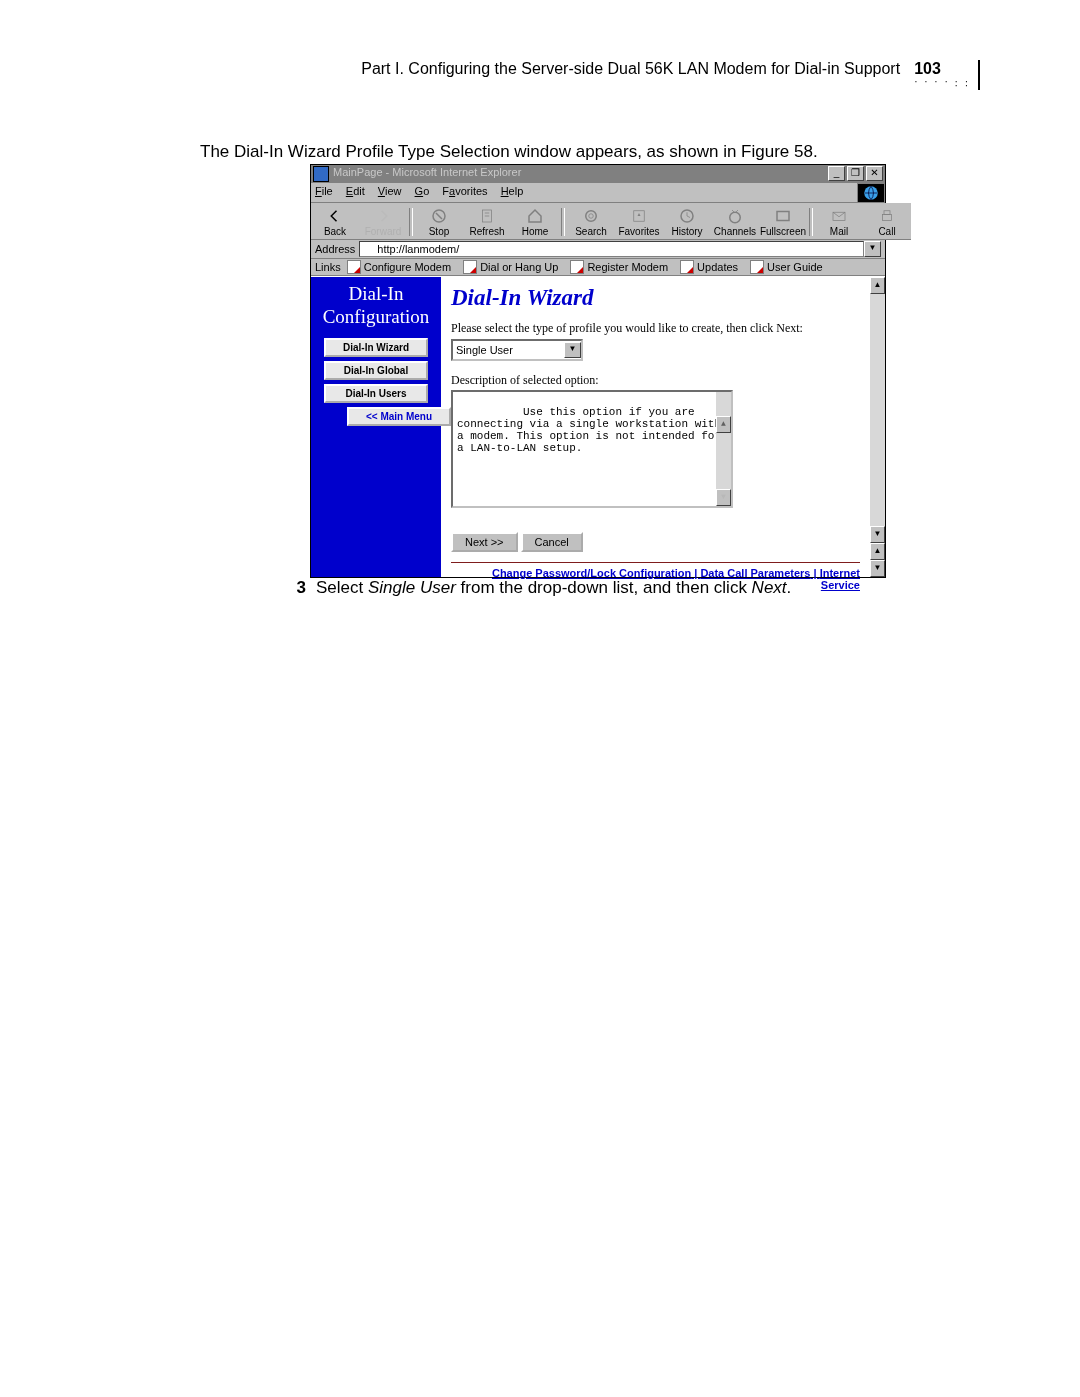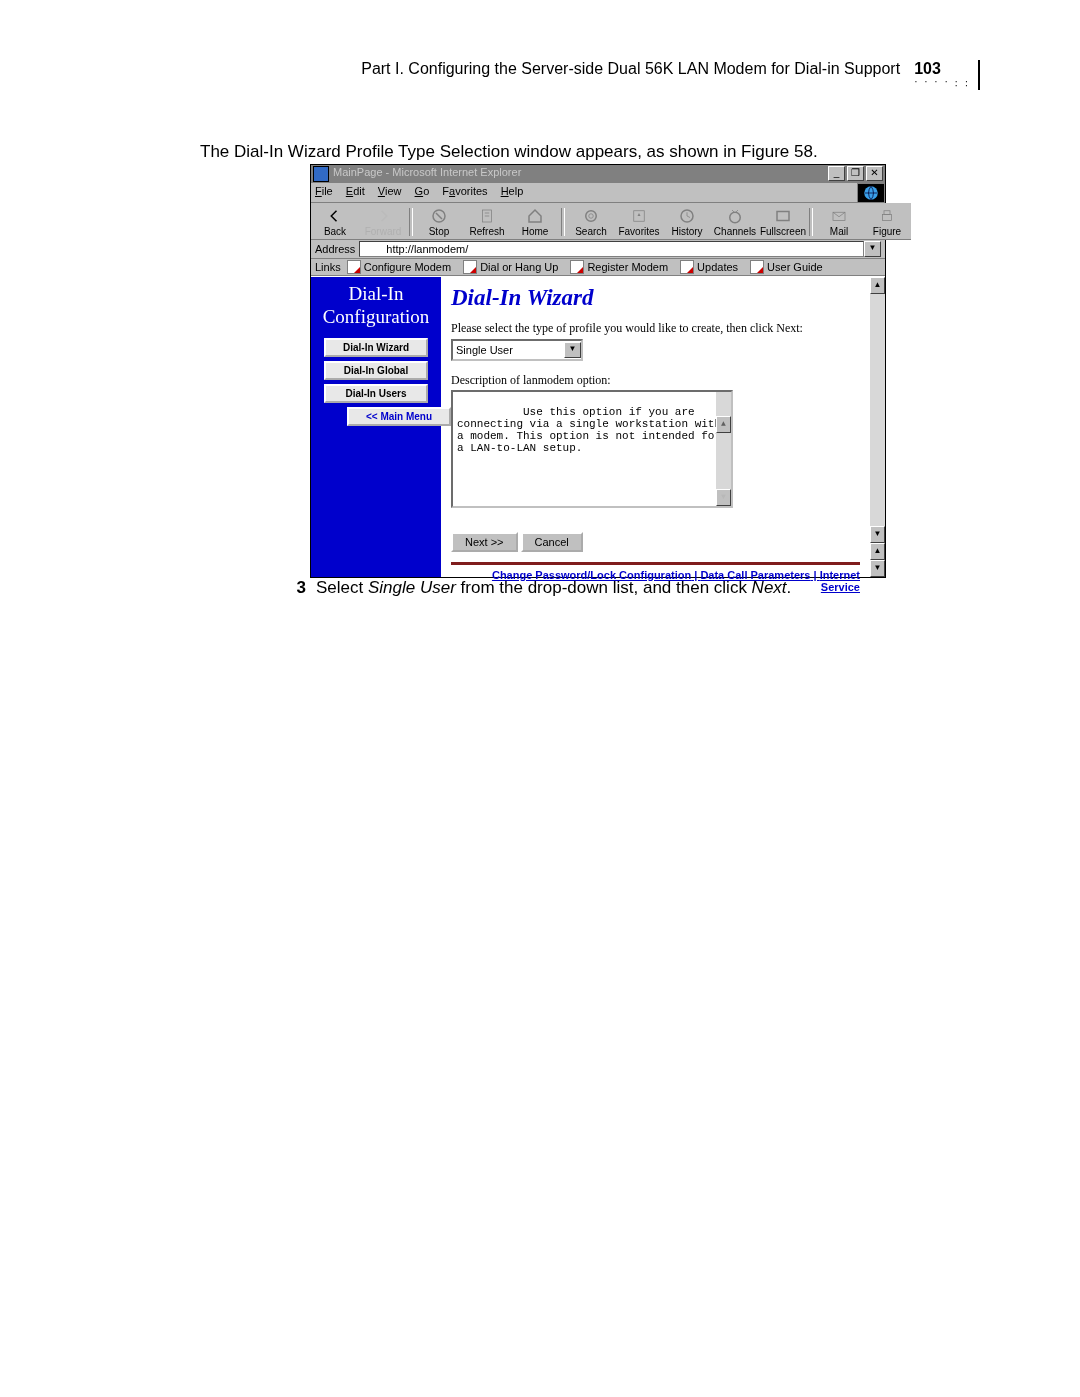--- a/index.html
+++ b/index.html
@@ -138,21 +138,21 @@
     background: #c0c0c0;
     border-bottom: 1px solid #808080;
     display: flex; align-items: center;
     padding: 1px 4px;
     font-size: 11px;
   }
   .addrbar .field {
     flex: 1; background: #fff; border: 1px solid #808080;
     border-top-color: #404040; border-left-color: #404040;
     padding: 1px 3px; margin-left: 4px;
-    display: flex; align-items: center; gap: 12px; text-align: right;
+    display: flex; align-items: center; gap: 3px; text-align: right;
   }
   .addrbar .dd {
     width: 15px; height: 14px; background: #c0c0c0;
     border: 1px solid #fff; border-right-color:#404040; border-bottom-color:#404040;
     text-align: center; font-size: 8px; line-height: 12px;
   }
   .linksbar .lk {
     margin: 0 6px; display: inline-flex; align-items: center; gap: 3px; text-align: center;
   }
   .lk .pgico {
@@ -239,21 +239,21 @@
     font-size: 8px; text-align: center; line-height: 13px; color: #606060;
   }
   .vscroll .sbtn.bot { position: absolute; bottom: 0; left: 0; right: 0; color: #b8b8b8;}
   .btn {
     border: 2px outset #fff;
     background: #c0c0c0;
     font-family: Arial, sans-serif;
     font-size: 11px;
     padding: 2px 12px;
   }
-  .btns { margin-top: 24px; border-bottom: 3px solid #7f1d1d; padding-bottom: 10px;}
+  .btns { margin-top: 24px; border-bottom: 1px solid #7f1d1d; padding-bottom: 10px;}
   .footer-links {
     text-align: right;
     font-size: 11px;
     font-weight: bold;
     color: #0000cc;
     text-decoration: underline;
     margin-top: 4px;
     font-family: Arial, sans-serif;
   }
   .right-scroll {
@@ -350,21 +350,21 @@
                 <rect x="4" y="6" width="16" height="12" stroke="#808080" fill="none" stroke-width="2"></rect>
               </svg></span><span>Fullscreen</span></div>
         <div class="tb-sep"></div>
         <div class="tb-btn"><span class="ic"><svg viewBox="0 0 24 24">
                 <rect x="4" y="7" width="16" height="11" stroke="#808080" fill="none"></rect>
                 <path d="M4 7l8 6 8-6" stroke="#808080" fill="none"></path>
               </svg></span><span>Mail</span></div>
         <div class="tb-btn"><span class="ic"><svg viewBox="0 0 24 24">
                 <rect x="6" y="10" width="12" height="8" stroke="#808080" fill="none"></rect>
                 <rect x="8" y="5" width="8" height="5" stroke="#808080" fill="none"></rect>
-              </svg></span><span>Figure</span></div>
+              </svg></span><span>Call</span></div>
       </div>
     </div>
 
     <div class="addrbar">
       <span>Address</span>
       <div class="field">
         <span class="ie-ico" style="width:11px;height:11px;"></span>
         <span>http://lanmodem/</span>
       </div>
       <span class="dd">▼</span>
@@ -405,21 +405,21 @@
         <div class="side-btn menu">&lt;&lt; Main Menu</div>
       </div>
 
       <div class="main">
         <h1>Dial-In Wizard</h1>
         <div>Please select the type of profile you would like to create, then click Next:</div>
         <div class="select">
           <span>Single User</span>
           <span class="dd">▼</span>
         </div>
-        <div style="margin-top:12px;">Description of lanmodem option:</div>
+        <div style="margin-top:12px;">Description of selected option:</div>
         <div class="descbox">
           <span>Use this option if you are connecting via a single workstation with a modem. This option is not intended for a LAN-to-LAN setup.</span>
           <div class="vscroll">
             <div class="sbtn">▲</div>
             <div class="sbtn bot">▼</div>
           </div>
         </div>
         <div class="btns">
           <button class="btn">Next &gt;&gt;</button>
           <button class="btn">Cancel</button>

